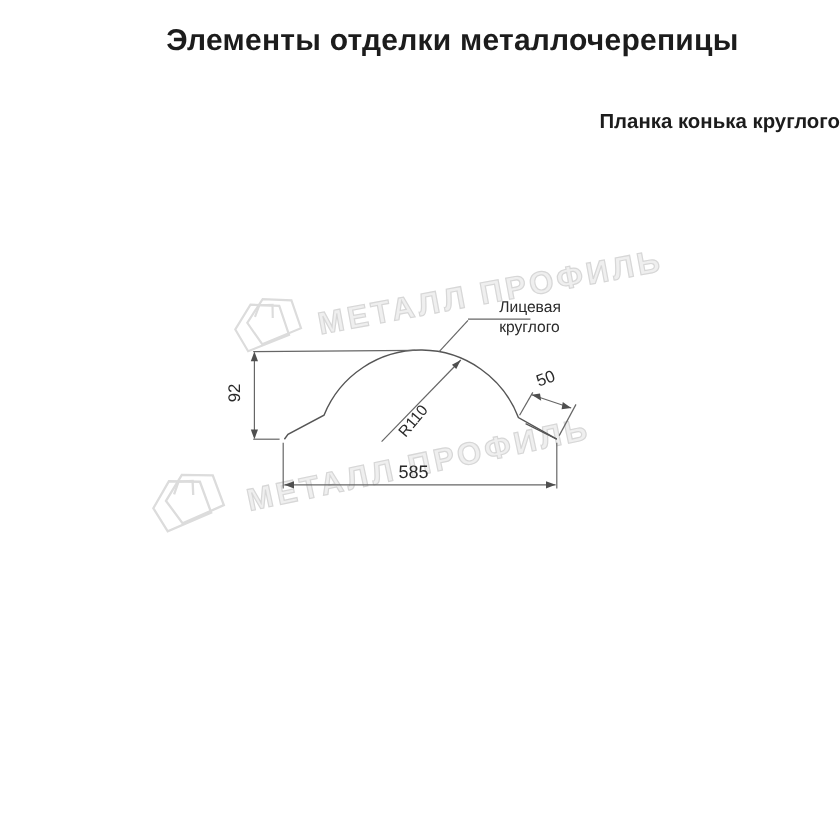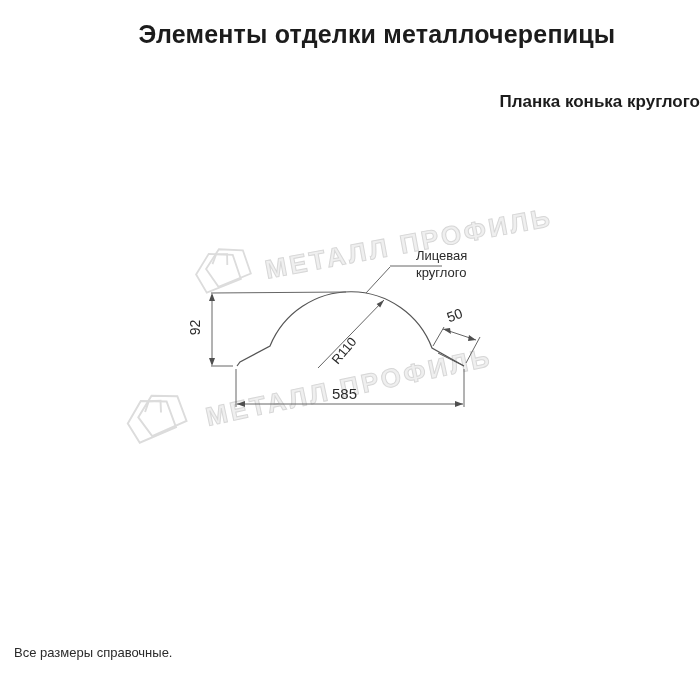--- a/index.html
+++ b/index.html
@@ -119,16 +119,15 @@
     <div>Лицевая</div>
     <div>круглого</div>
   </div>
 
   <div class="lbl dim-92">92</div>
   <div class="lbl dim-315">585</div>
   <div class="lbl dim-50">50</div>
   <div class="lbl dim-r110">R110</div>
 
   <div class="notes">
-    <div>Все размеры справочные.</div>
   </div>
 
 </div>
 
 </body></html>

